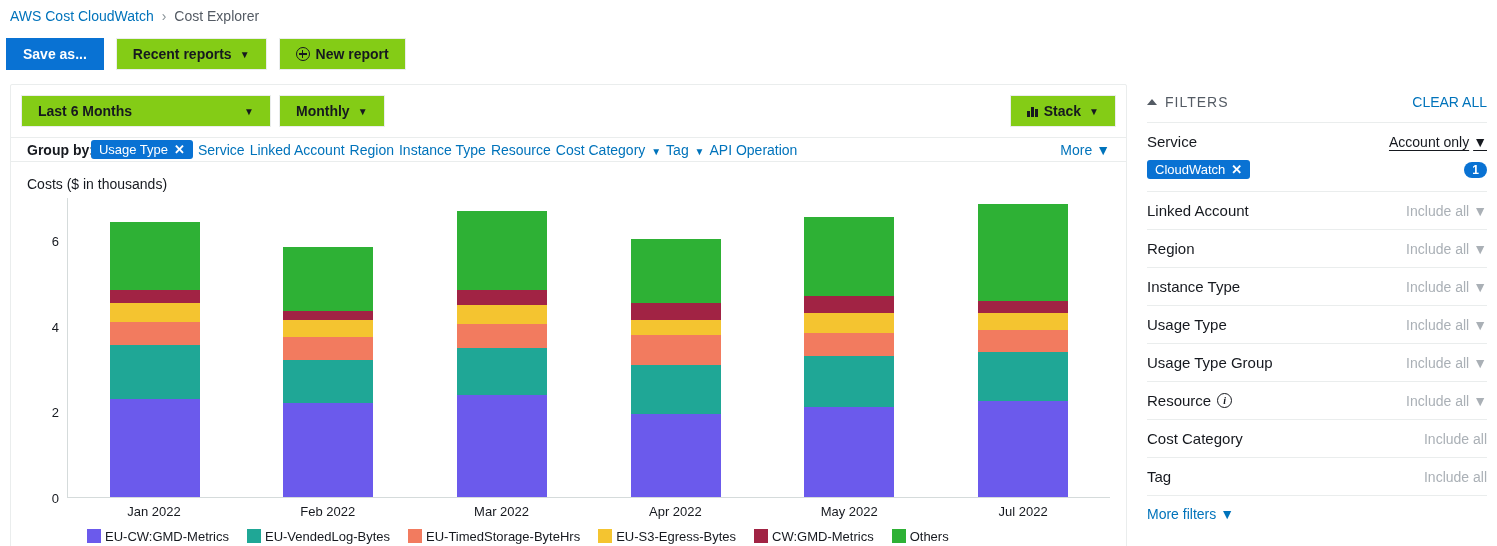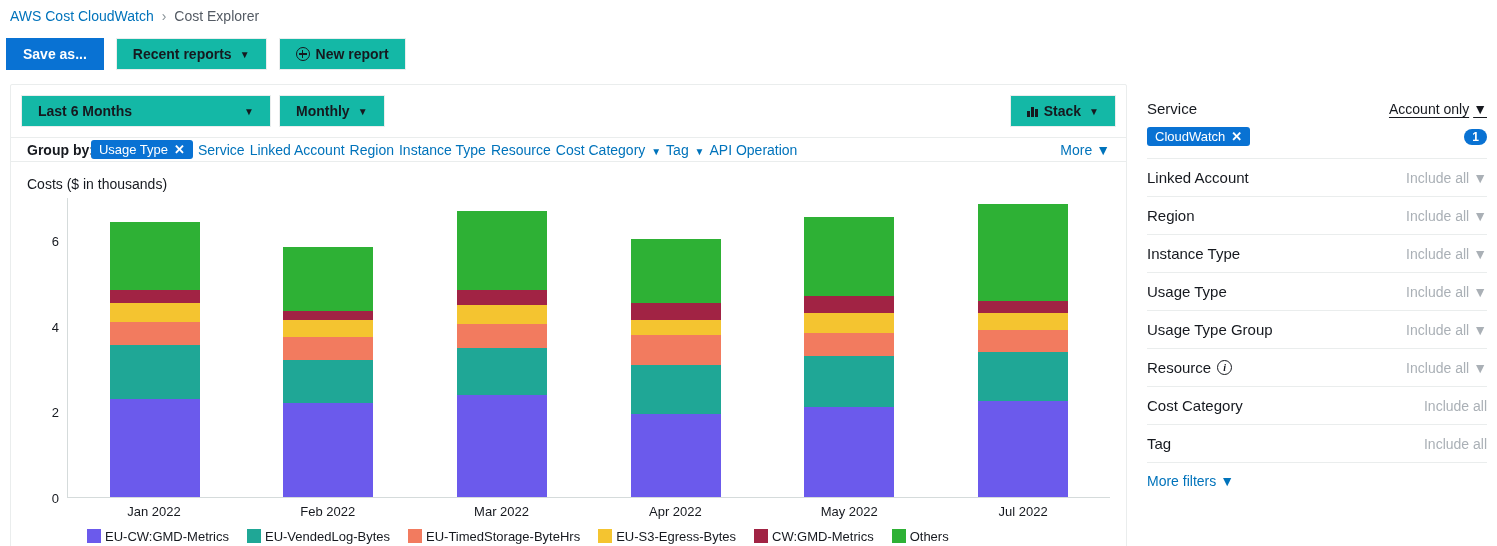--- a/index.html
+++ b/index.html
@@ -5,21 +5,21 @@
   * { box-sizing: border-box; margin: 0; padding: 0; }
   body { font-family: "Amazon Ember", "Helvetica Neue", Arial, sans-serif; font-size: 14px; color: #16191f; background: #fff; }
   a { color: #0073bb; text-decoration: none; }
   .page { width: 1497px; }
   .breadcrumb { padding: 8px 10px; display: flex; align-items: center; gap: 8px; font-size: 14px; }
   .breadcrumb .sep { color: #879196; }
   .breadcrumb .current { color: #545b64; }
   .toolbar { padding: 6px 6px 14px 6px; display: flex; gap: 12px; }
   .btn { display: inline-flex; align-items: center; gap: 6px; border: 1px solid #545b64; background: #fff; color: #16191f; padding: 6px 16px; border-radius: 0; font-weight: 700; cursor: pointer; font-size: 14px; height: 32px; }
   .btn.primary { background: #0972d3; border-color: #0972d3; color: #fff; }
-  .btn.soft { background: #14b8a6; border-color: #eaeded; color: #16191f; font-weight: 700; }
+  .btn.soft { background: #84cc16; border-color: #eaeded; color: #16191f; font-weight: 700; }
   .btn .caret { font-size: 10px; margin-left: 2px; }
   .icon-circle-plus { display:inline-block; width:14px; height:14px; border:1.5px solid #16191f; border-radius:50%; position:relative; }
   .icon-circle-plus::before, .icon-circle-plus::after { content:""; position:absolute; background:#16191f; }
   .icon-circle-plus::before { left:2px; right:2px; top:5px; height:1.5px; }
   .icon-circle-plus::after { top:2px; bottom:2px; left:5px; width:1.5px; }
   .main-area { display:flex; padding: 0 10px; gap: 20px; }
   .explorer { flex: 1; border: 1px solid #eaeded; border-radius: 2px; }
   .explorer-top { display:flex; align-items:center; gap:8px; padding:10px 10px; }
   .spacer { flex:1; }
   .groupby-bar { border-top:1px solid #eaeded; border-bottom:1px solid #eaeded; padding: 2px 16px; display:flex; align-items:center; gap:5px; flex-wrap:wrap; }
@@ -192,20 +192,27 @@
             <span><span class="swatch" style="background: rgb(31, 167, 150);"></span>EU-VendedLog-Bytes</span>
             <span><span class="swatch" style="background: rgb(242, 123, 95);"></span>EU-TimedStorage-ByteHrs</span>
             <span><span class="swatch" style="background: rgb(244, 196, 48);"></span>EU-S3-Egress-Bytes</span>
             <span><span class="swatch" style="background: rgb(161, 35, 68);"></span>CW:GMD-Metrics</span>
             <span><span class="swatch" style="background: rgb(46, 177, 53);"></span>Others</span>
           </div>
       </div>
     </div>
 
     <div class="sidebar">
+      <div class="filters-head">
+        <span class="title">
+            <span class="caret-up-icon"></span>
+            <span>FILTERS</span>
+          </span>
+        <span class="clear">CLEAR ALL</span>
+      </div>
 
       <div class="filter-row" style="border-bottom:none; padding-bottom:4px;">
         <span class="name">Service</span>
         <span class="value active underline">
             <span>Account only</span> 
             <span class="caret">▼</span>
           </span>
       </div>
       <div class="service-chips">
         <span class="pill">

